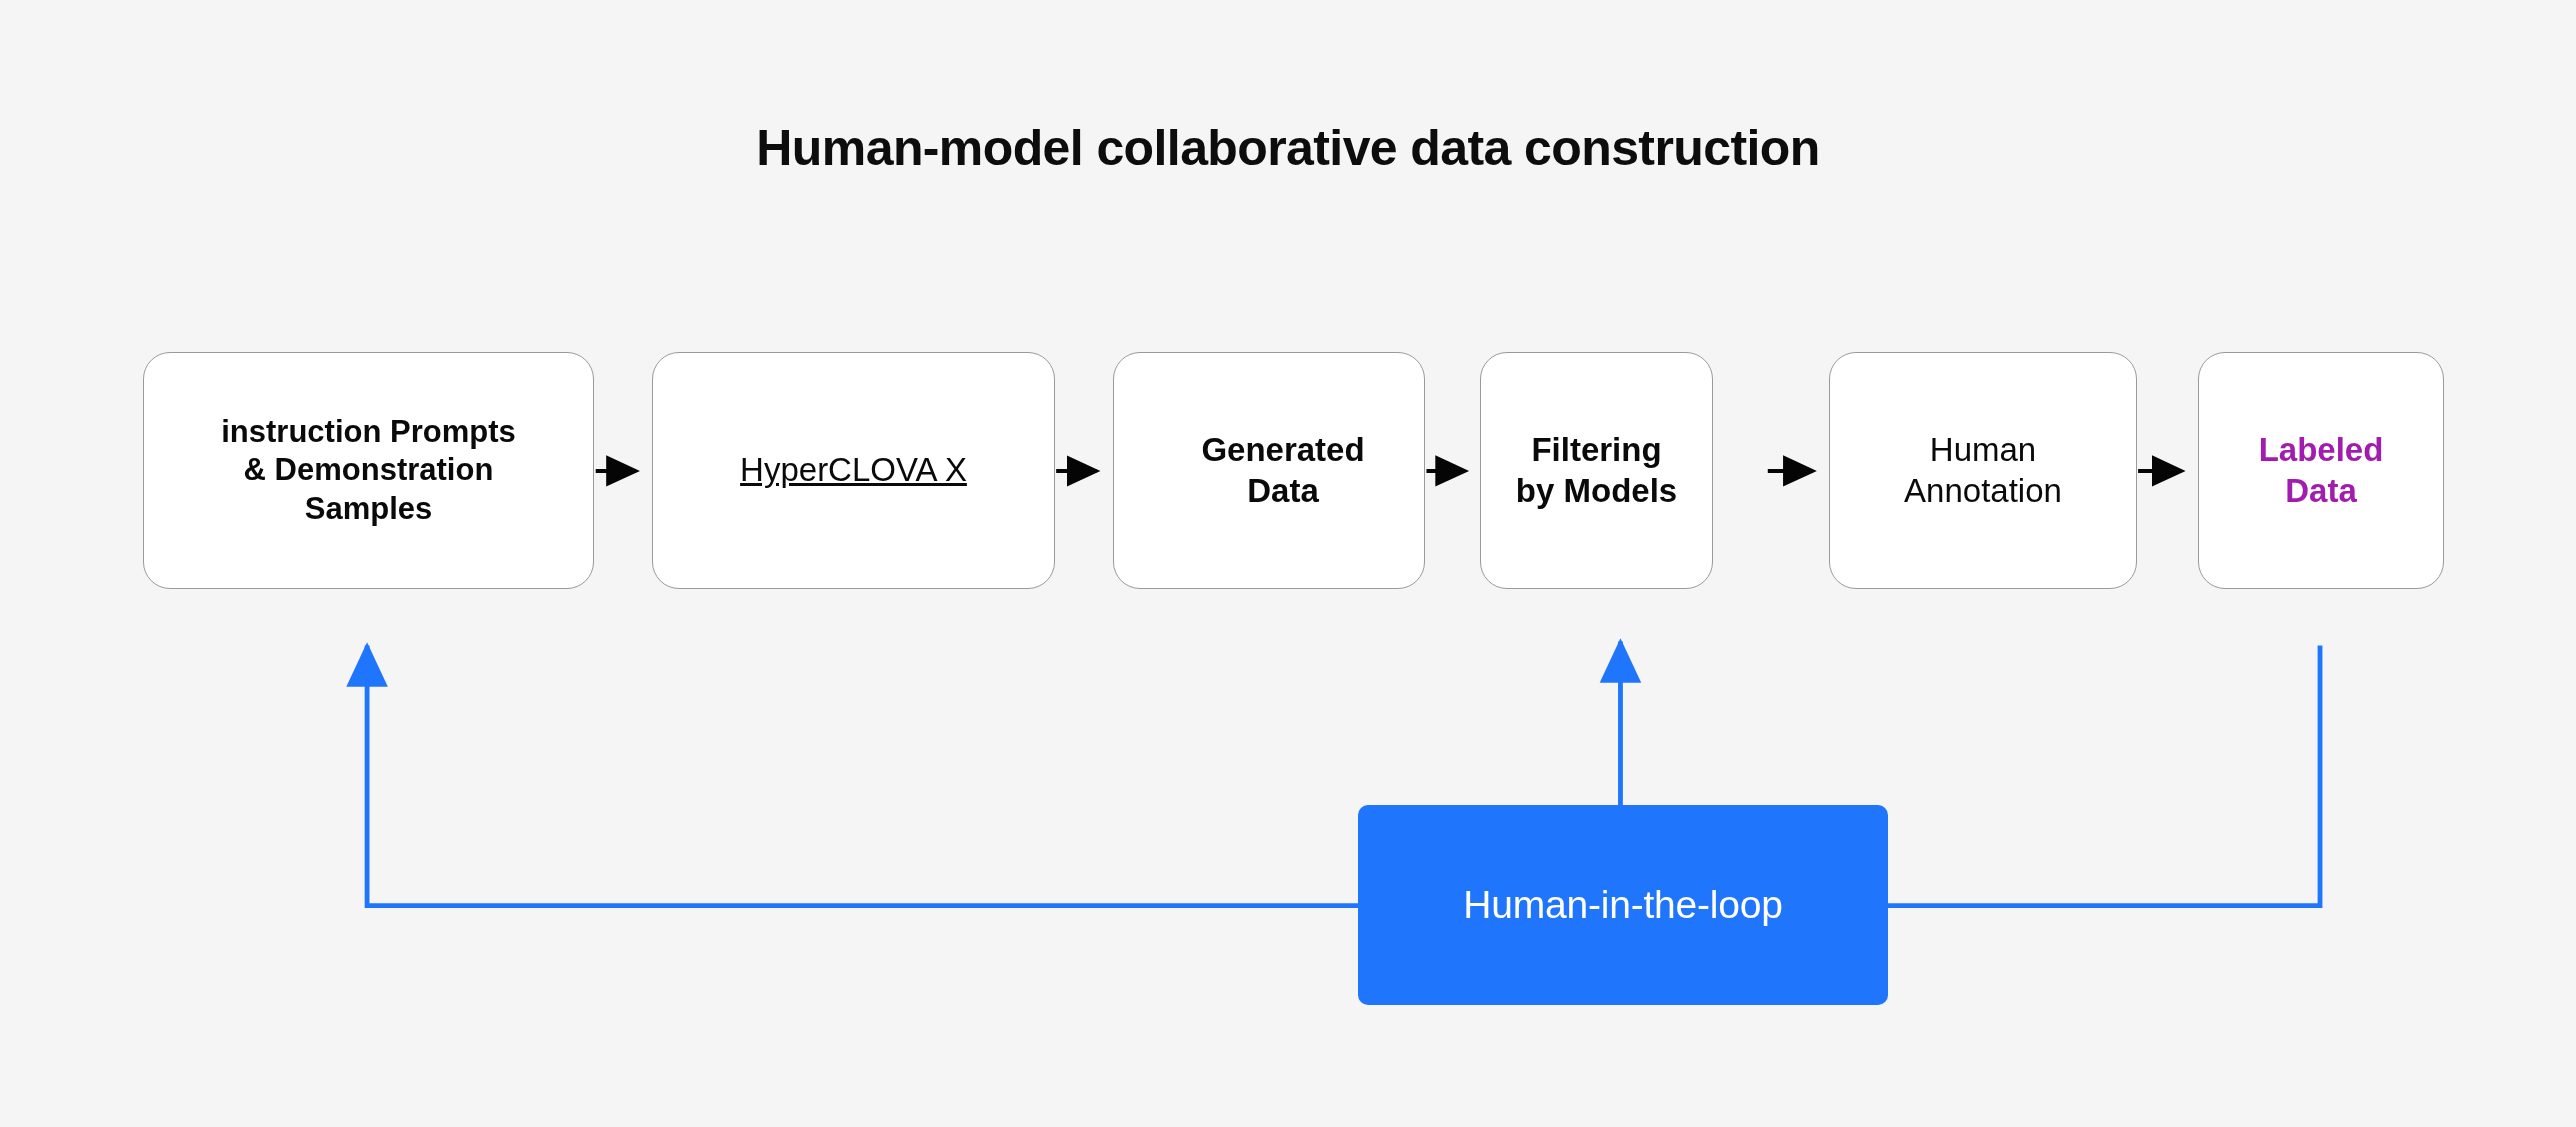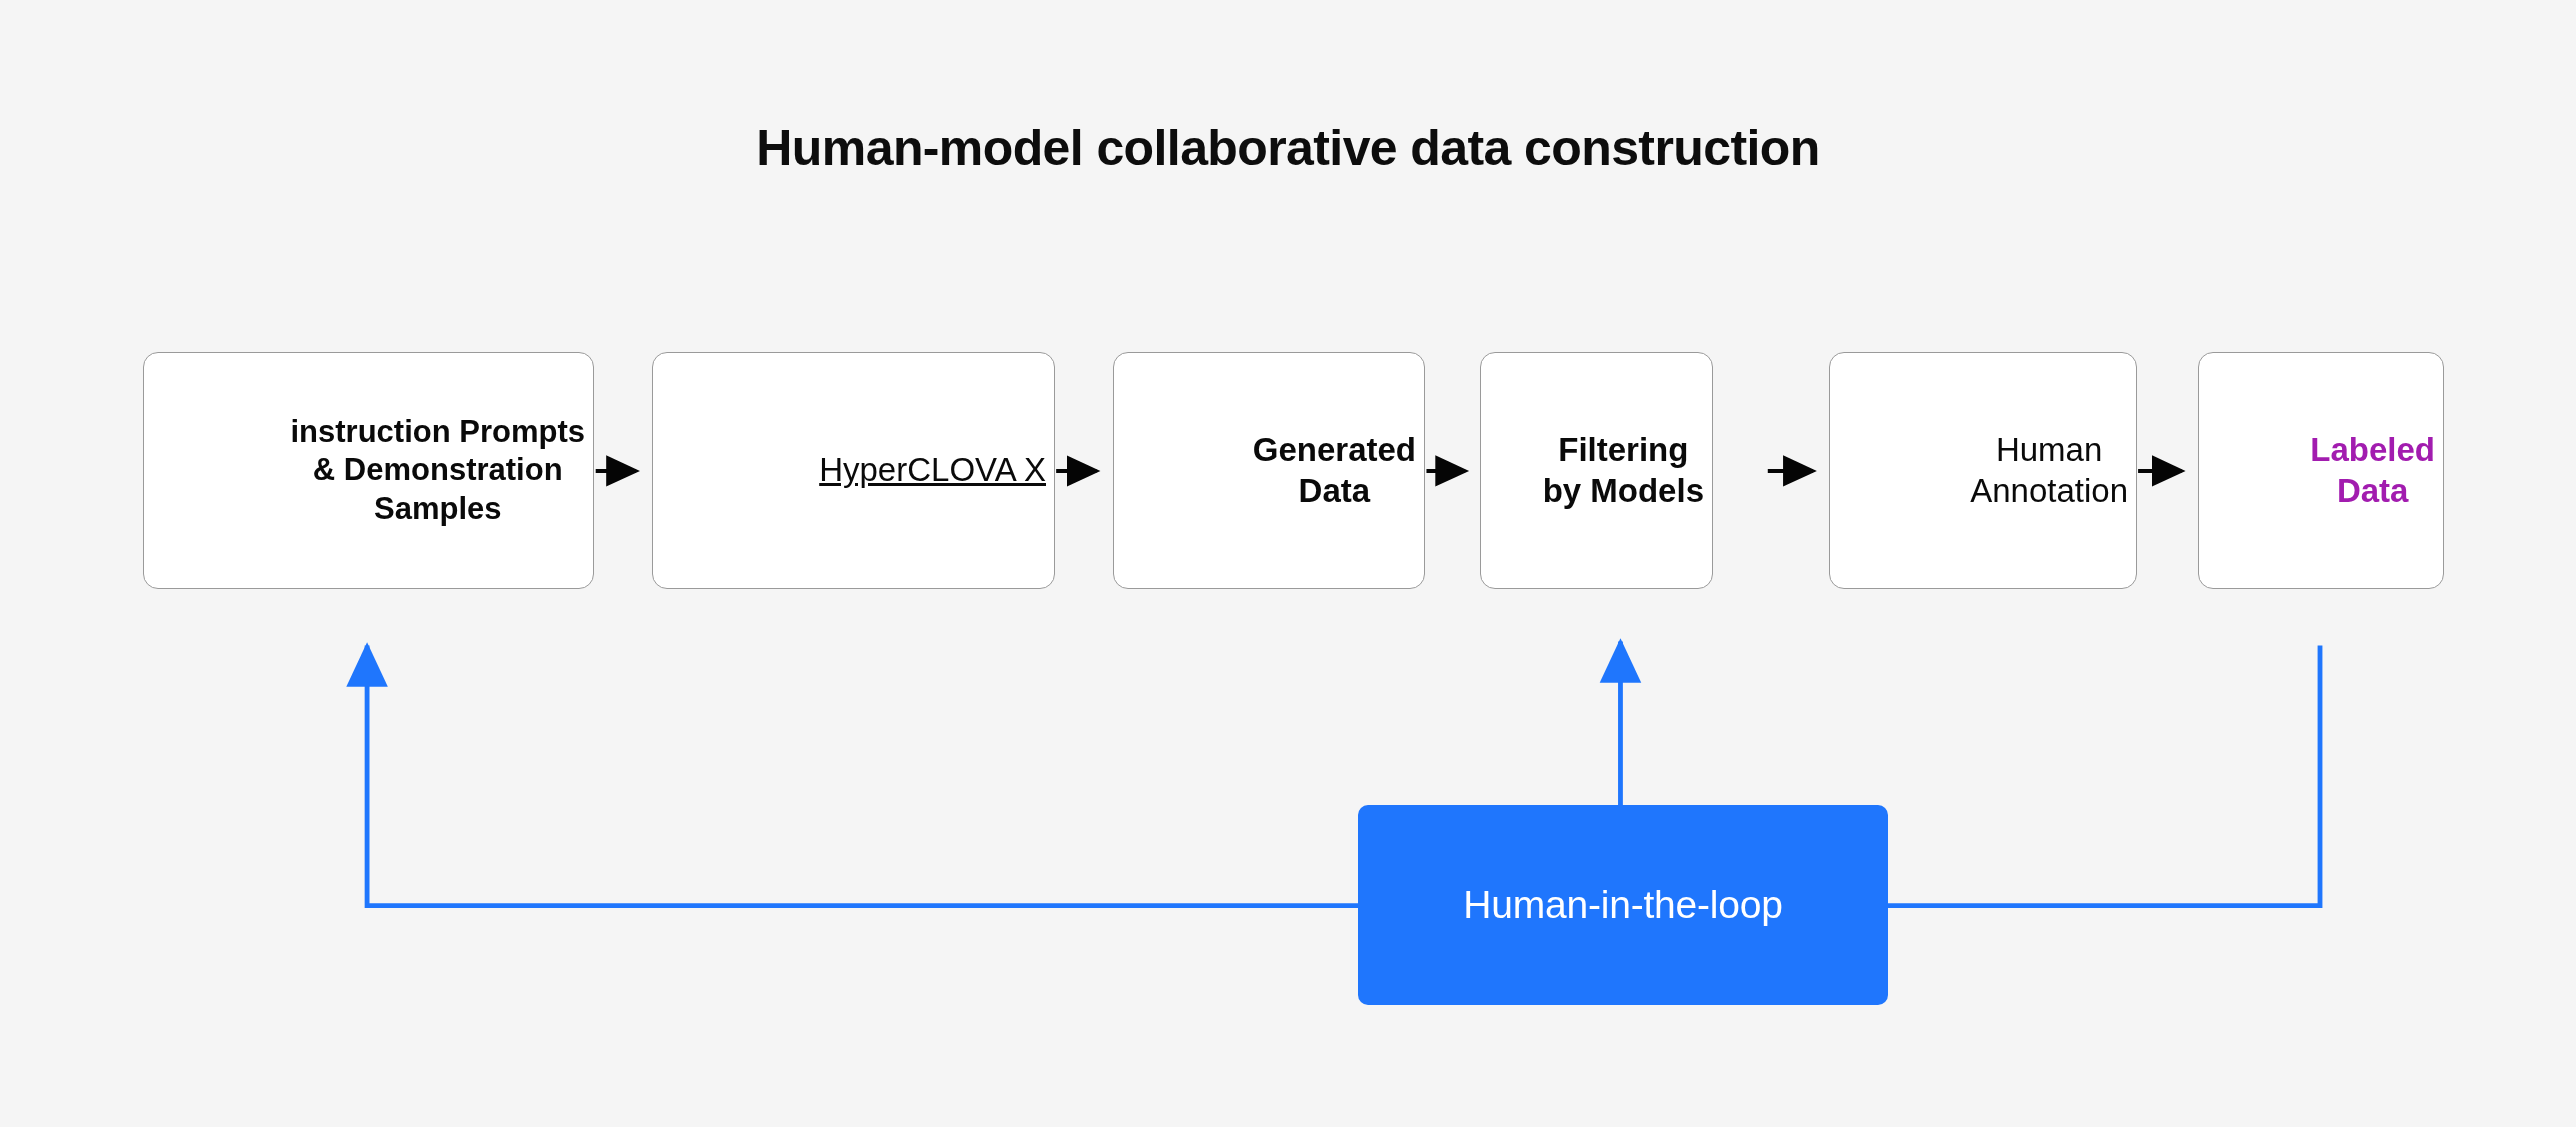--- a/index.html
+++ b/index.html
@@ -37,25 +37,25 @@
     color: #0d0d0d;
     line-height: 1.1;
     white-space: nowrap;
   }
 
   
   .proc-box {
     position: absolute;
     background: #ffffff;
     border: 1.6px solid #9a9a9a;
-    border-radius: 15px;
+    border-radius: 27px;
     box-sizing: border-box;
     display: flex;
     align-items: center;
-    justify-content: flex-end;
+    justify-content: center;
     text-align: center;
     color: #0a0a0a;
     line-height: 1.24;
     padding: 0 8px;
   }
   .proc-box .box-label {
     display: block;
     white-space: pre-line;
   }
 

